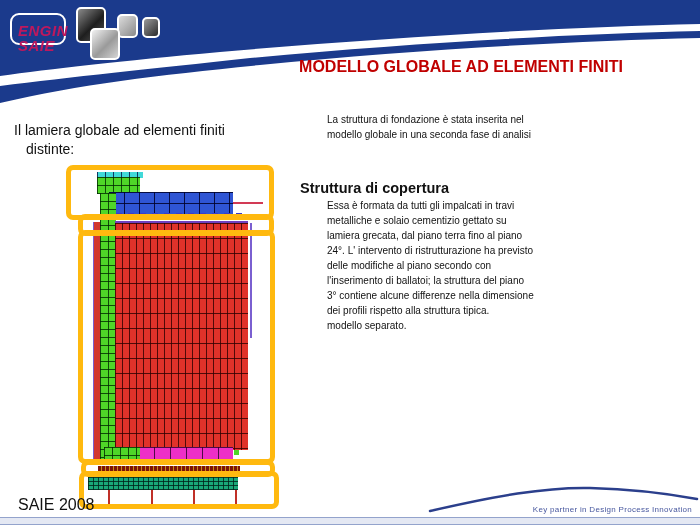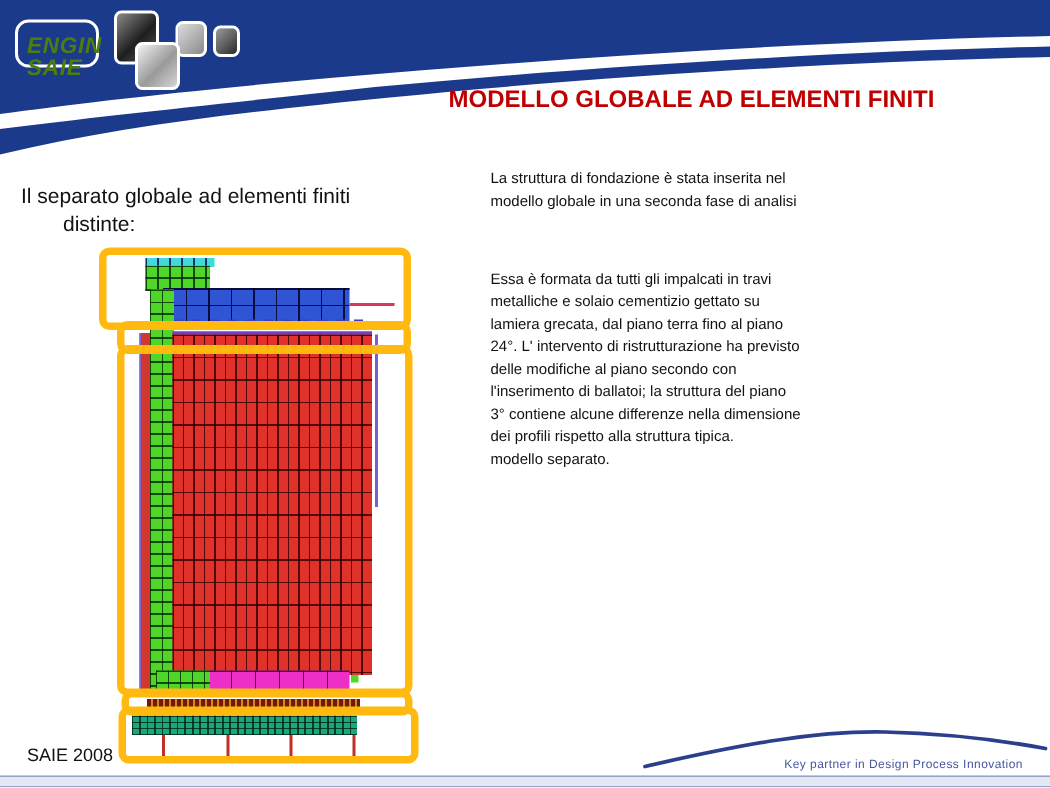--- a/index.html
+++ b/index.html
@@ -5,36 +5,36 @@
   html,body{margin:0;padding:0;background:#fff;}
   .slide{
     position:relative; width:700px; height:525px; overflow:hidden;
     background:#ffffff; font-family:"Liberation Sans", sans-serif;
   }
   
   .hdr-svg{position:absolute;left:0;top:0;z-index:1;}
   .logo-box{
     position:absolute; left:10px; top:13px; width:56px; height:32px;
     border:2px solid #ffffff; border-radius:9px; z-index:3; box-sizing:border-box;
-    color:#4d7c0f; font-weight:bold; font-style:italic; font-size:15px;
+    color:#be185d; font-weight:bold; font-style:italic; font-size:15px;
     line-height:15px; padding:8px 0 0 6px; letter-spacing:.5px;
   }
   .thumb{position:absolute; border:2px solid #fff; border-radius:5px; z-index:3; box-sizing:border-box;}
   .thumb1{left:76px; top:7px;  width:30px; height:36px; background:linear-gradient(135deg,#8a8a8a,#1e1e1e 55%,#5a5a5a);}
   .thumb2{left:90px; top:28px; width:30px; height:32px; background:linear-gradient(135deg,#f2f2f2,#9a9a9a 55%,#d5d5d5); z-index:4;}
   .thumb3{left:117px;top:14px; width:21px; height:24px; background:linear-gradient(135deg,#dcdcdc,#8a8a8a);}
   .thumb4{left:142px;top:17px; width:18px; height:21px; background:linear-gradient(135deg,#9a9a9a,#2a2a2a);}
   .title{
     position:absolute; left:238px; top:58px; width:446px; z-index:2;
     font-size:16px; font-weight:bold; color:#C00000; text-align:center;
     letter-spacing:0px; white-space:nowrap;
   }
   
   .intro{position:absolute; left:14px; top:121px; font-size:14px; line-height:19px; color:#111; z-index:2;}
-  .intro .l2{margin-left:28px;}
+  .intro .l2{margin-left:12px;}
   .col{position:absolute; left:300px; top:112px; width:396px; z-index:2; color:#111;}
   .sec-h{font-size:14.5px; font-weight:bold; line-height:19px;}
   .sec-b{font-size:10px; line-height:15px; white-space:pre-line;margin-left:27px;}
   .sec-gap{height:37px;}
   
   .fig{position:absolute; left:60px; top:160px; width:235px; height:358px; z-index:2;}
   .hl{position:absolute; border:5px solid #FFB90F; border-radius:7px; box-sizing:border-box; z-index:6; background:transparent;}
   .hl.b1{left:6px;  top:5px;   width:208px; height:55px;}
   .hl.b2{left:18px; top:54px;  width:196px; height:22px;}
   .hl.b3{left:18px; top:70px;  width:197px; height:234px;}
@@ -54,22 +54,22 @@
   .mesh-magenta{background-color:#ED2FC7;background-image:
     repeating-linear-gradient(90deg,rgba(40,0,40,.8) 0 1px,transparent 1px 16px),
     repeating-linear-gradient(180deg,rgba(40,0,40,.8) 0 1px,transparent 1px 13px);}
   .mesh-teal{background-color:#19A878;background-image:
     repeating-linear-gradient(90deg,rgba(0,35,25,.8) 0 1px,transparent 1px 5px),
     repeating-linear-gradient(180deg,rgba(0,35,25,.8) 0 1px,transparent 1px 4px);}
   .dark-strip{background:repeating-linear-gradient(90deg,#7D1408 0 3px,#C49016 3px 4px);}
   .dash-strip{background:repeating-linear-gradient(90deg,#3A3ACC 0 6px,transparent 6px 12px);}
   .pile{position:absolute; width:2px; height:18px; top:330px; background:#C03028; z-index:2;}
   
-  .saie{position:absolute; left:18px; top:496px; font-size:12px; color:#111; z-index:3;}
-  .tagline{position:absolute; right:18px; top:505px; font-size:8px; color:#47579E; letter-spacing:.3px; z-index:3;}
+  .saie{position:absolute; left:18px; top:496px; font-size:16px; color:#111; z-index:3;}
+  .tagline{position:absolute; right:8px; top:505px; font-size:8px; color:#47579E; letter-spacing:.3px; z-index:3;}
   .swoosh{position:absolute; left:425px; top:482px; z-index:2;}
   .bottom-bar{position:absolute; left:0; top:517px; width:700px; height:8px; box-sizing:border-box;
     background:#E4E8F3; border-top:1px solid #93A3CC; border-bottom:1px solid #93A3CC; z-index:1;}
 </style>
 </head>
 <body>
 
 <div class="slide">
 
   <svg class="hdr-svg" width="700" height="110" viewBox="0 0 700 110">
@@ -82,28 +82,29 @@
     <div>SAIE</div>
   </div>
   <div class="thumb thumb1"></div>
   <div class="thumb thumb2"></div>
   <div class="thumb thumb3"></div>
   <div class="thumb thumb4"></div>
 
   <div class="title">MODELLO GLOBALE AD ELEMENTI FINITI</div>
 
   <div class="intro">
-    <div class="l1">Il separato globale ad elementi finiti</div>
+    <div class="l1">Il lamiera globale ad elementi finiti</div>
     <div class="l2">distinte:</div>
   </div>
 
   <div class="col">
     <div class="sec-b">La struttura di fondazione è stata inserita nel
 modello globale in una seconda fase di analisi</div>
     <div class="sec-gap"></div>
+    <div class="sec-h">Struttura di copertura</div>
     <div class="sec-b">Essa è formata da tutti gli impalcati in travi
 metalliche e solaio cementizio gettato su
 lamiera grecata, dal piano terra fino al piano
 24°. L' intervento di ristrutturazione ha previsto
 delle modifiche al piano secondo con
 l'inserimento di ballatoi; la struttura del piano
 3° contiene alcune differenze nella dimensione
 dei profili rispetto alla struttura tipica.
 modello separato.</div>
   </div>

